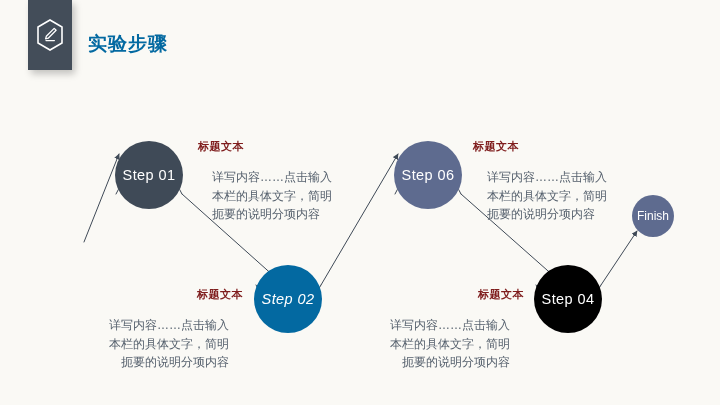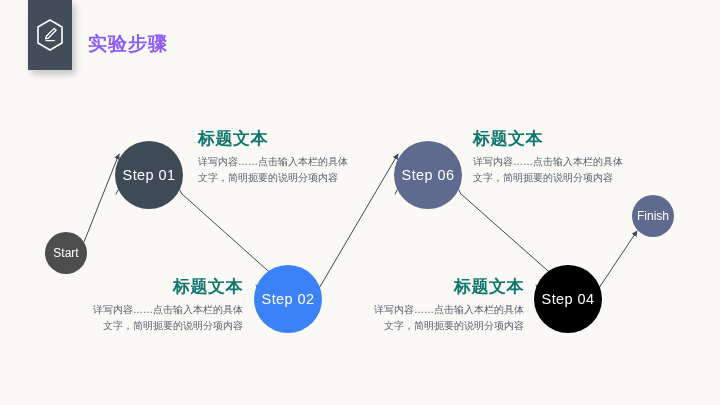--- a/index.html
+++ b/index.html
@@ -14,44 +14,44 @@
   
   .header-badge{
     position:absolute;left:28px;top:0;width:44px;height:70px;
     background:#434d59;
     box-shadow:3px 4px 7px rgba(0,0,0,.22);
     display:flex;align-items:center;justify-content:center;
   }
   .header-badge svg{display:block;}
   .page-title{
     position:absolute;left:88px;top:31px;
-    font-size:19px;font-weight:bold;color:#8b5cf6;
+    font-size:19px;font-weight:bold;color:#0369a1;
     letter-spacing:1px;white-space:nowrap;
   }
 
   
   #connector{position:absolute;left:0;top:0;width:720px;height:405px;}
 
   
   .node{
     position:absolute;border-radius:50%;
     display:flex;align-items:center;justify-content:center;
     color:#ffffff;box-sizing:border-box;
   }
   .node.big{width:68px;height:68px;font-size:14.5px;letter-spacing:.4px;}
   .node.small{width:42px;height:42px;font-size:12px;}
 
   
   .block{position:absolute;width:150px;}
   .block .b-title{
-    font-size:17px;font-weight:bold;color:#0f766e;
-    margin:0 0 4px 0;letter-spacing:.5px;
+    font-size:11px;font-weight:bold;color:#7f1d1d;
+    margin:12px 0 4px 0;letter-spacing:.5px;
   }
   .block .b-desc{
-    font-size:10px;color:#55606d;line-height:1.55;margin:0;
+    font-size:12px;color:#55606d;line-height:1.55;margin:14px;
   }
   .block.right-align{text-align:right;}
 </style>
 </head>
 <body>
 
 <div id="stage">
 
   <div class="header-badge">
     <span>
@@ -85,29 +85,26 @@
       <path d="M395,194 A 36 36 0 0 1 461,194"></path>
 
       <path d="M461,194 L556,278" marker-end="url(#arrow)"></path>
 
       <path d="M536,285 A 36 36 0 0 0 601,285"></path>
 
       <path d="M601,285 L637,231" marker-end="url(#arrow)"></path>
     </g>
   </svg>
 
-  <div class="node small" style="left:45px;top:232px;background:#4d4d4d;">
-    <span>Start</span>
-  </div>
 
   <div class="node big" style="left:115px;top:141px;background:#3f4a57;">
     <span>Step 01</span>
   </div>
 
-  <div class="node big" style="left:254px;top:265px;background:#3b82f6;">
+  <div class="node big" style="left:254px;top:265px;background:#0369a1;font-style:italic;">
     <span>Step 02</span>
   </div>
 
   <div class="node big" style="left:394px;top:141px;background:#5e6b8f;">
     <span>Step 06</span>
   </div>
 
   <div class="node big" style="left:534px;top:265px;background:#000000;">
     <span>Step 04</span>
   </div>

